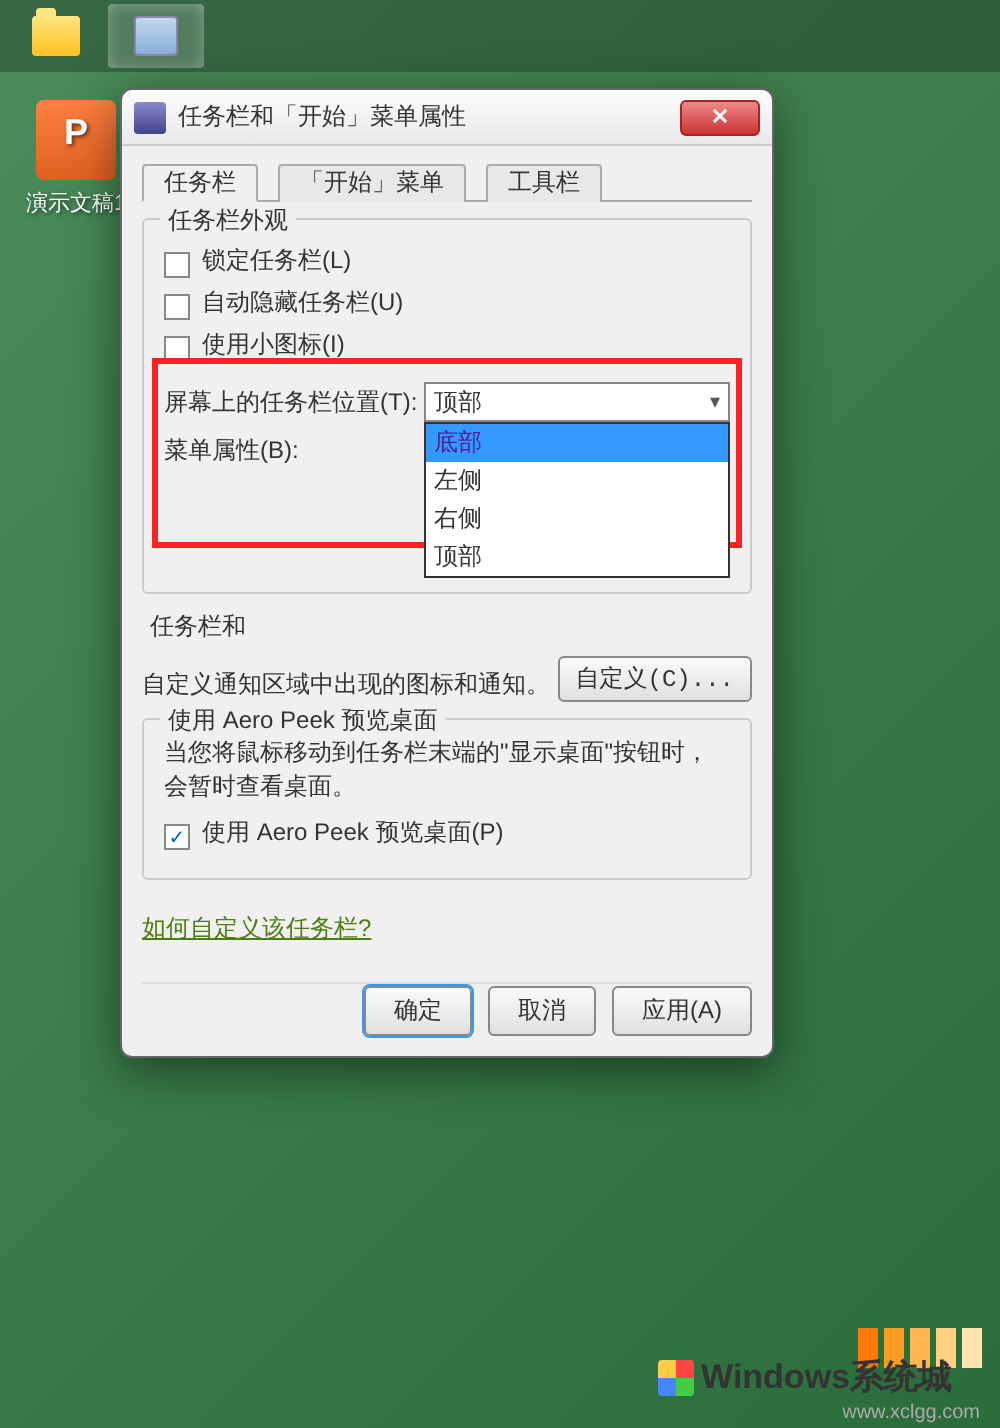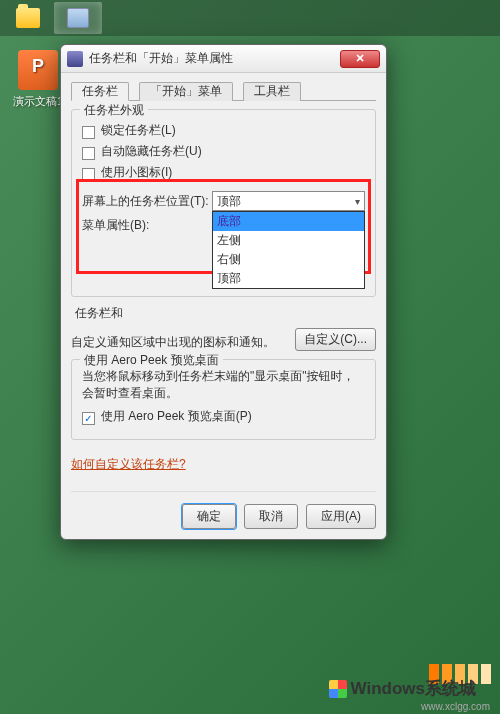--- a/index.html
+++ b/index.html
@@ -39,28 +39,28 @@
     .row-label { flex: 0 0 130px; }
     .combo { flex: 1; height: 20px; border: 1px solid #888; background: #fff; display: flex; align-items: center; padding: 0 18px 0 4px; position: relative; font-size: 12px; }
     .combo::after { content:"▾"; position:absolute; right:4px; font-size:10px; color:#555; }
     .dropdown-list { position: absolute; left: 130px; top: 0px; width: calc(100% - 130px); border: 1px solid #333; background: #fff; z-index: 5; margin-top: 20px; }
     .dropdown-item { padding: 1px 4px; font-size: 12px; }
     .dropdown-item.sel { background: #3399ff; color: #4c1d95; }
 
     .red-highlight { outline: 3px solid #ff2020; outline-offset: -1px; padding: 4px 4px 32px; margin: -4px -4px 8px; }
 
     .notify-row { display: flex; align-items: flex-end; justify-content: space-between; margin: 6px 0; }
-    .btn-small { border: 1px solid #888; background: linear-gradient(#fafafa,#e0e0e0); padding: 2px 8px; font-size: 12px; border-radius: 3px; }
+    .btn-small { border: 1px solid #888; background: linear-gradient(#fafafa,#e0e0e0); padding: 2px 8px; font-size: 12px; border-radius: 3px; font-family: Liberation Mono, monospace; }
 
     .aero-group { border: 1px solid #ccc; border-radius: 3px; padding: 8px 10px 10px; margin-bottom: 8px; position: relative; }
     .aero-group-title { position: absolute; top: -8px; left: 8px; background: #f0f0f0; padding: 0 4px; font-size: 12px; }
 
-    .link { color: #c2410c; font-size: 12px; margin: 8px 0 12px; display: inline-block; text-decoration: underline; }
+    .link { color: #4d7c0f; font-size: 12px; margin: 8px 0 12px; display: inline-block; text-decoration: underline; }
 
-    .dialog-buttons { display: flex; justify-content: flex-end; gap: 8px; padding-top: 12px; border-top: 1px solid #ddd; margin-top: 6px; }
+    .dialog-buttons { display: flex; justify-content: flex-end; gap: 8px; padding-top: 1px; border-top: 1px solid #ddd; margin-top: 6px; }
     .dlg-btn { border: 1px solid #888; background: linear-gradient(#fafafa,#e0e0e0); padding: 3px 14px; font-size: 12px; border-radius: 3px; }
     .dlg-btn.default { box-shadow: 0 0 0 1px #3399ff; }
 
     .watermark { position: absolute; right: 24px; bottom: 14px; font-size: 17px; font-weight: bold; color: #333; display: flex; align-items: center; }
     .wm-logo { width: 18px; height: 18px; margin-right: 4px; background: conic-gradient(#f44 0 25%, #4c4 0 50%, #48f 0 75%, #fc4 0 100%); border-radius: 2px; }
     .wm-url { position: absolute; right: 10px; bottom: 2px; font-size: 10px; color: #aaa; }
     .wm-orange { position: absolute; right: 6px; bottom: 30px; display:flex; }
     .wm-bar { width: 10px; height: 20px; margin-right: 3px; }
   </style>
 </head>

